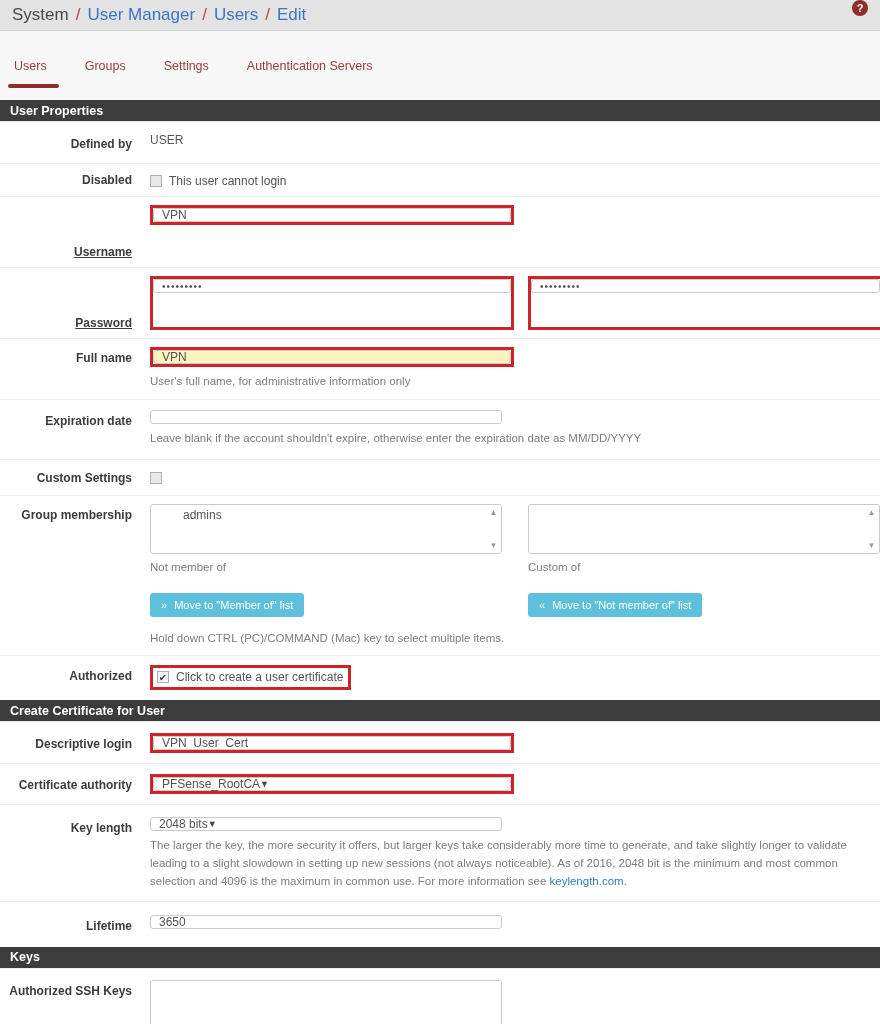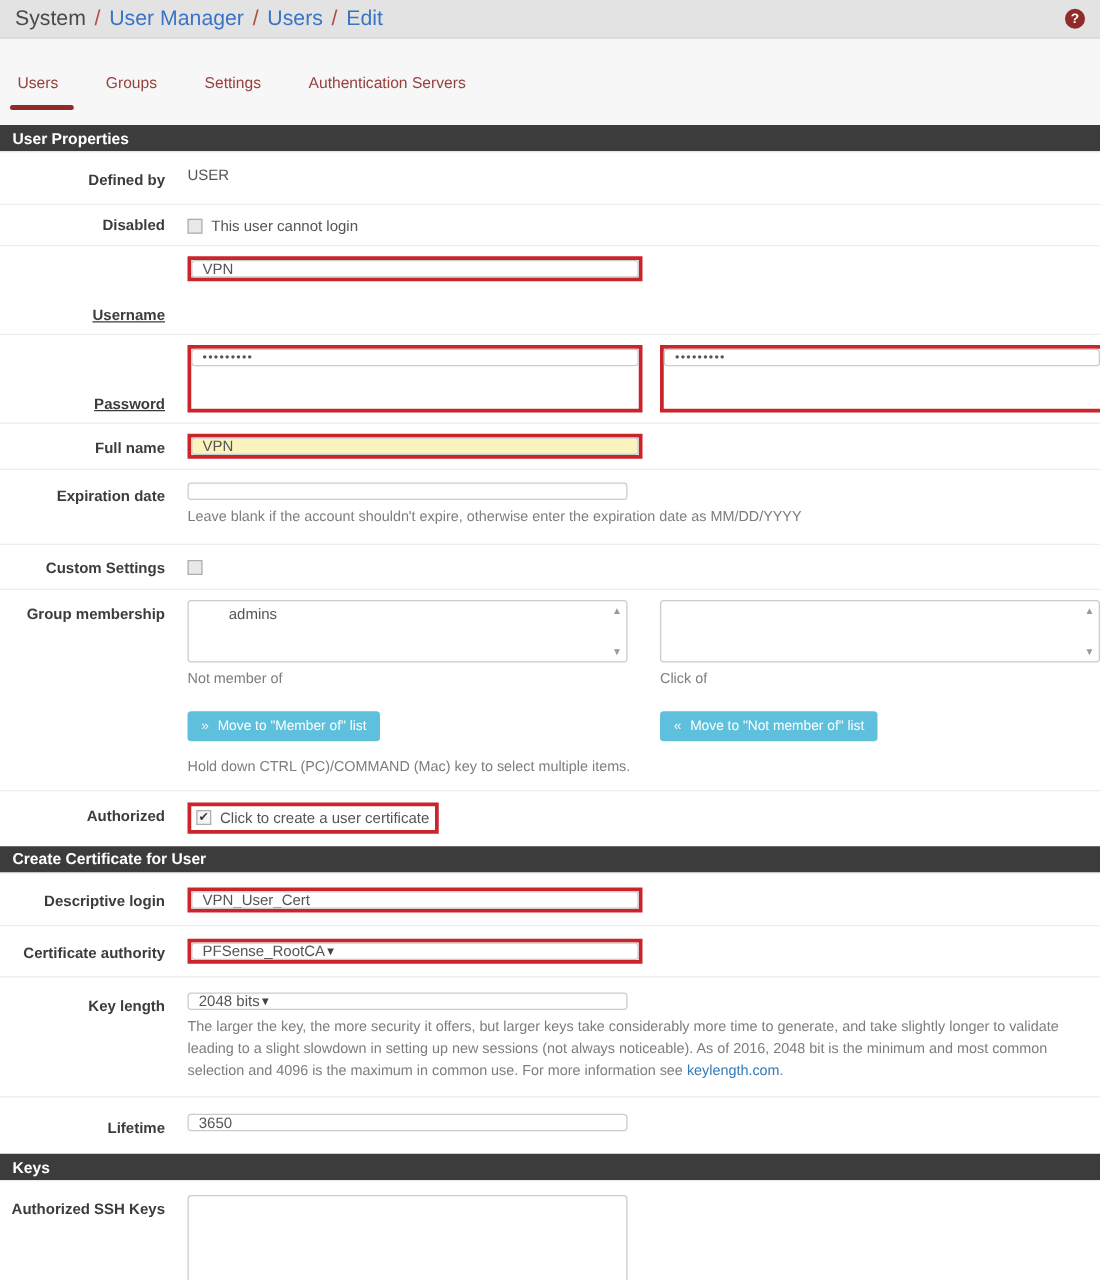--- a/index.html
+++ b/index.html
@@ -2,21 +2,21 @@
 <html><head>
 <meta charset="utf-8">
 <style>
   * { margin: 0; padding: 0; box-sizing: border-box; }
   html, body { width: 880px; background: #fff; font-family: "Liberation Sans", sans-serif; }
   body { height: 1024px; overflow: hidden; color: #333; }
 
   
   .breadcrumb-bar {
     height: 31px; background: #e3e3e3; border-bottom: 1px solid #cfcfcf;
-    display: flex; align-items: center; padding: 0 12px; justify-content: space-between;
+    display: flex; padding: 0 12px; justify-content: space-between;
   }
   .breadcrumb { font-size: 17px; color: #4a4a4a; display: flex; align-items: center; gap: 7px; }
   .breadcrumb .crumb-link { color: #3b74c7; text-decoration: none; cursor: pointer; }
   .breadcrumb .sep { color: #b04a43; }
   .help-icon {
     width: 16px; height: 16px; border-radius: 50%; background: #8f2c2b; color: #fff;
     font-size: 11px; font-weight: bold; display: flex; align-items: center; justify-content: center;
     cursor: pointer;
   }
 
@@ -183,20 +183,21 @@
     </span>
   </div>
 </div>
 
 <div class="form-row">
   <div class="flabel">Full name</div>
   <div class="fctrl">
     <span class="redbox redbox-wide">
       <input class="text-input yellow" type="text" value="VPN" style="">
     </span>
+    <div class="hint">User's full name, for administrative information only</div>
   </div>
 </div>
 
 <div class="form-row" style="padding:10px 0 11px">
   <div class="flabel">Expiration date</div>
   <div class="fctrl">
     <input class="text-input" type="text" value="" style="">
     <div class="hint">Leave blank if the account shouldn't expire, otherwise enter the expiration date as MM/DD/YYYY</div>
   </div>
 </div>
@@ -227,21 +228,21 @@
         <div class="list-caption">Not member of</div>
       </div>
       <div class="col-right">
         <div class="listbox" style="width:100%">
           <div class="items"></div>
           <div class="sb">
             <span>▲</span>
             <span>▼</span>
           </div>
         </div>
-        <div class="list-caption">Click of</div>
+        <div class="list-caption">Custom of</div>
       </div>
     </div>
   </div>
 </div>
 
 <div class="form-row" style="border-top:none;padding-top:12px">
   <div class="flabel"></div>
   <div class="fctrl">
     <div class="btn-row">
       <div class="col-left">

